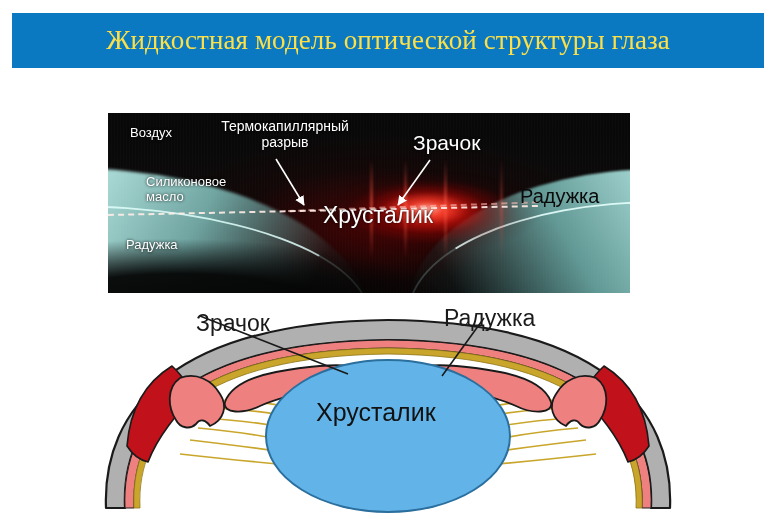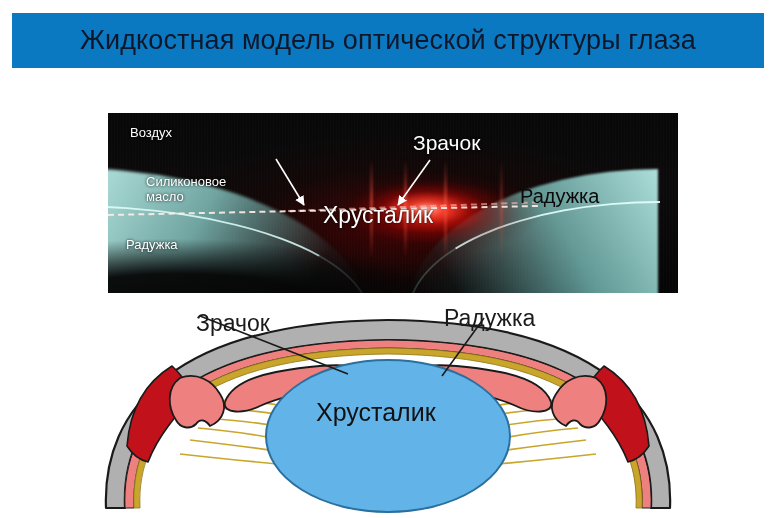--- a/index.html
+++ b/index.html
@@ -22,38 +22,37 @@
     left: 12px;
     top: 13px;
     width: 752px;
     height: 55px;
     background: #0b79c2;
     display: flex;
     align-items: center;
     justify-content: center;
   }
   #slide-title-text {
-    color: #0f172a;
+    color: #fde047;
     font-size: 27px;
     font-weight: 400;
     letter-spacing: 0.1px;
     white-space: nowrap;
-    font-family: Liberation Sans, sans-serif;
+    font-family: Liberation Serif, serif;
   }
 
   
   #photo-panel {
     position: absolute;
     left: 108px;
     top: 113px;
     width: 522px;
     height: 180px;
     background: #050505;
     overflow: hidden;
-    padding-left: 48px;
   }
   #photo-panel .ph-layer { position: absolute; }
 
   
   .ph-base {
     left: 0; top: 0; right: 0; bottom: 0;
     background:
       radial-gradient(ellipse 60% 70% at 52% 62%, rgba(120,0,0,0.55) 0%, rgba(40,0,0,0.25) 45%, rgba(0,0,0,0) 72%),
       linear-gradient(180deg, #080808 0%, #0c0a0a 40%, #060505 100%);
   }
@@ -203,20 +202,22 @@
     <defs>
       <marker id="arrowWhite" markerWidth="7" markerHeight="7" refX="5.5" refY="3" orient="auto">
         <path d="M0,0 L6,3 L0,6 z" fill="#ffffff"></path>
       </marker>
     </defs>
     <line x1="168" y1="46" x2="196" y2="92" stroke="#ffffff" stroke-width="1.6" marker-end="url(#arrowWhite)"></line>
     <line x1="322" y1="47" x2="290" y2="92" stroke="#ffffff" stroke-width="1.6" marker-end="url(#arrowWhite)"></line>
   </svg>
 
   <div class="ph-label" id="ph-label-air">Воздух</div>
+  <div class="ph-label" id="ph-label-thermo">Термокапиллярный
+разрыв</div>
   <div class="ph-label" id="ph-label-pupil">Зрачок</div>
   <div class="ph-label" id="ph-label-silicone">Силиконовое
 масло</div>
   <div class="ph-label" id="ph-label-lens">Хрусталик</div>
   <div class="ph-label" id="ph-label-glycerin">Радужка</div>
   <div class="ph-label" id="ph-label-iris">Радужка</div>
 </div>
 
 <div id="eye-diagram">
   <svg viewBox="0 0 616 222" preserveAspectRatio="none">

